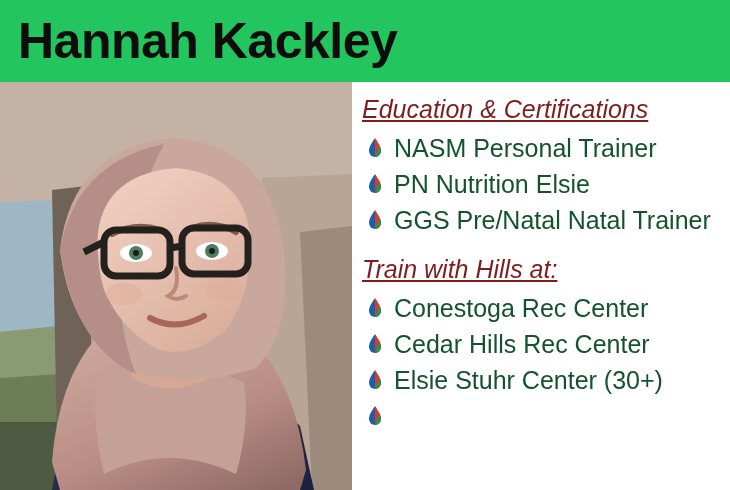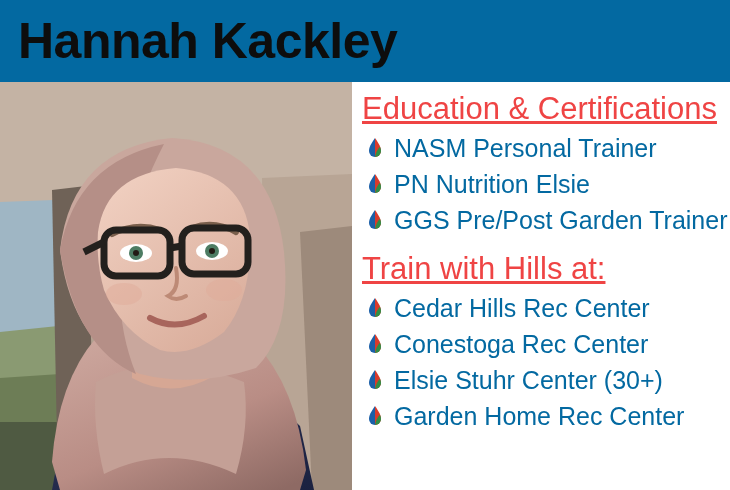--- a/index.html
+++ b/index.html
@@ -18,21 +18,21 @@
     width: 730px;
     height: 490px;
     background: #ffffff;
   }
   .header-bar {
     position: absolute;
     left: 0;
     top: 0;
     width: 730px;
     height: 82px;
-    background: #0369a1;
+    background: #22c55e;
   }
   .header-title {
     position: absolute;
     left: 18px;
     top: 6px;
     font-size: 50px;
     font-weight: bold;
     color: #0d0d0d;
     letter-spacing: -0.5px;
     line-height: 70px;
@@ -50,26 +50,27 @@
   .photo svg {
     display: block;
   }
   .content {
     position: absolute;
     left: 362px;
     top: 92px;
     width: 368px;
   }
   .section-heading {
-    font-size: 31px;
-    color: #ef4444;
+    font-size: 25px;
+    color: #7f1d1d;
     text-decoration: underline;
     line-height: 34px;
     margin-bottom: 4px;
     white-space: nowrap;
+    font-style: italic;
   }
   .section {
     margin-bottom: 14px;
   }
   .list {
     list-style: none;
     margin: 0;
     padding: 0;
   }
   .list-item {
@@ -81,21 +82,21 @@
   .bullet-icon {
     width: 26px;
     height: 26px;
     flex: 0 0 26px;
     margin-right: 6px;
     position: relative;
     top: 1px;
   }
   .item-label {
     font-size: 25px;
-    color: #0369a1;
+    color: #14532d;
     line-height: 30px;
   }
 </style>
 </head>
 <body>
 
 <div class="page">
 
   <div class="header-bar">
     <div class="header-title">Hannah Kackley</div>
@@ -205,65 +206,64 @@
           <span class="item-label">PN Nutrition Elsie</span>
         </li>
         <li class="list-item">
           <span class="bullet-icon">
             <svg width="26" height="26" viewBox="0 0 26 26" xmlns="http://www.w3.org/2000/svg">
               <path d="M13 2 C9 8 7 11 7 15 a6 6 0 0 0 6 6 z" fill="#1b5fa8"></path>
               <path d="M13 2 C17 8 19 11 19 15 a6 6 0 0 1 -6 6 z" fill="#d93a2b"></path>
               <path d="M13 21 a6 6 0 0 0 6 -6 c0 -1.5 -0.4 -2.9 -1.1 -4.3 C15.5 13 13.7 17 13 21 z" fill="#2f8f46"></path>
             </svg>
           </span>
-          <span class="item-label">GGS Pre/Post Garden Trainer</span>
+          <span class="item-label">GGS Pre/Natal Natal Trainer</span>
         </li>
       </ul>
     </div>
 
     <div class="section">
       <div class="section-heading">Train with Hills at:</div>
       <ul class="list">
         <li class="list-item">
           <span class="bullet-icon">
             <svg width="26" height="26" viewBox="0 0 26 26" xmlns="http://www.w3.org/2000/svg">
               <path d="M13 2 C9 8 7 11 7 15 a6 6 0 0 0 6 6 z" fill="#1b5fa8"></path>
               <path d="M13 2 C17 8 19 11 19 15 a6 6 0 0 1 -6 6 z" fill="#d93a2b"></path>
               <path d="M13 21 a6 6 0 0 0 6 -6 c0 -1.5 -0.4 -2.9 -1.1 -4.3 C15.5 13 13.7 17 13 21 z" fill="#2f8f46"></path>
             </svg>
           </span>
+          <span class="item-label">Conestoga Rec Center</span>
+        </li>
+        <li class="list-item">
+          <span class="bullet-icon">
+            <svg width="26" height="26" viewBox="0 0 26 26" xmlns="http://www.w3.org/2000/svg">
+              <path d="M13 2 C9 8 7 11 7 15 a6 6 0 0 0 6 6 z" fill="#1b5fa8"></path>
+              <path d="M13 2 C17 8 19 11 19 15 a6 6 0 0 1 -6 6 z" fill="#d93a2b"></path>
+              <path d="M13 21 a6 6 0 0 0 6 -6 c0 -1.5 -0.4 -2.9 -1.1 -4.3 C15.5 13 13.7 17 13 21 z" fill="#2f8f46"></path>
+            </svg>
+          </span>
           <span class="item-label">Cedar Hills Rec Center</span>
         </li>
         <li class="list-item">
           <span class="bullet-icon">
             <svg width="26" height="26" viewBox="0 0 26 26" xmlns="http://www.w3.org/2000/svg">
               <path d="M13 2 C9 8 7 11 7 15 a6 6 0 0 0 6 6 z" fill="#1b5fa8"></path>
               <path d="M13 2 C17 8 19 11 19 15 a6 6 0 0 1 -6 6 z" fill="#d93a2b"></path>
               <path d="M13 21 a6 6 0 0 0 6 -6 c0 -1.5 -0.4 -2.9 -1.1 -4.3 C15.5 13 13.7 17 13 21 z" fill="#2f8f46"></path>
             </svg>
           </span>
-          <span class="item-label">Conestoga Rec Center</span>
-        </li>
-        <li class="list-item">
-          <span class="bullet-icon">
-            <svg width="26" height="26" viewBox="0 0 26 26" xmlns="http://www.w3.org/2000/svg">
-              <path d="M13 2 C9 8 7 11 7 15 a6 6 0 0 0 6 6 z" fill="#1b5fa8"></path>
-              <path d="M13 2 C17 8 19 11 19 15 a6 6 0 0 1 -6 6 z" fill="#d93a2b"></path>
-              <path d="M13 21 a6 6 0 0 0 6 -6 c0 -1.5 -0.4 -2.9 -1.1 -4.3 C15.5 13 13.7 17 13 21 z" fill="#2f8f46"></path>
-            </svg>
-          </span>
           <span class="item-label">Elsie Stuhr Center (30+)</span>
         </li>
         <li class="list-item">
           <span class="bullet-icon">
             <svg width="26" height="26" viewBox="0 0 26 26" xmlns="http://www.w3.org/2000/svg">
               <path d="M13 2 C9 8 7 11 7 15 a6 6 0 0 0 6 6 z" fill="#1b5fa8"></path>
               <path d="M13 2 C17 8 19 11 19 15 a6 6 0 0 1 -6 6 z" fill="#d93a2b"></path>
               <path d="M13 21 a6 6 0 0 0 6 -6 c0 -1.5 -0.4 -2.9 -1.1 -4.3 C15.5 13 13.7 17 13 21 z" fill="#2f8f46"></path>
             </svg>
           </span>
-          <span class="item-label">Garden Home Rec Center</span>
         </li>
       </ul>
     </div>
 
   </div>
 </div>
 
 </body></html>

